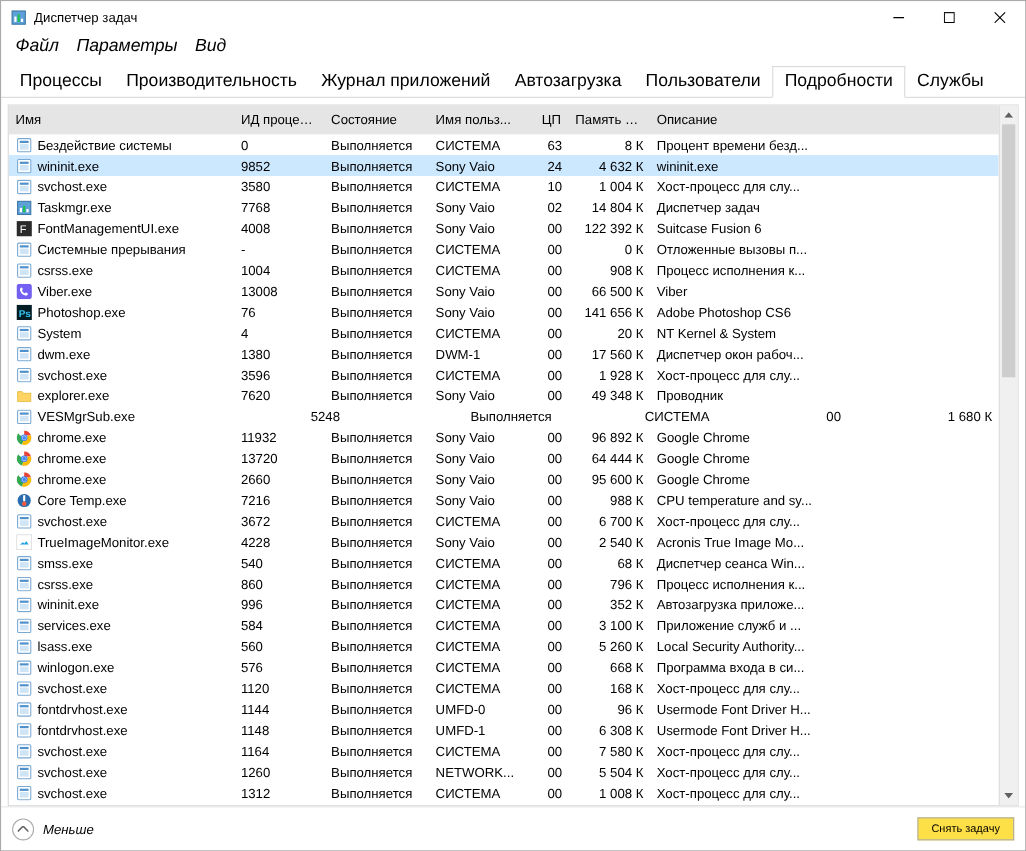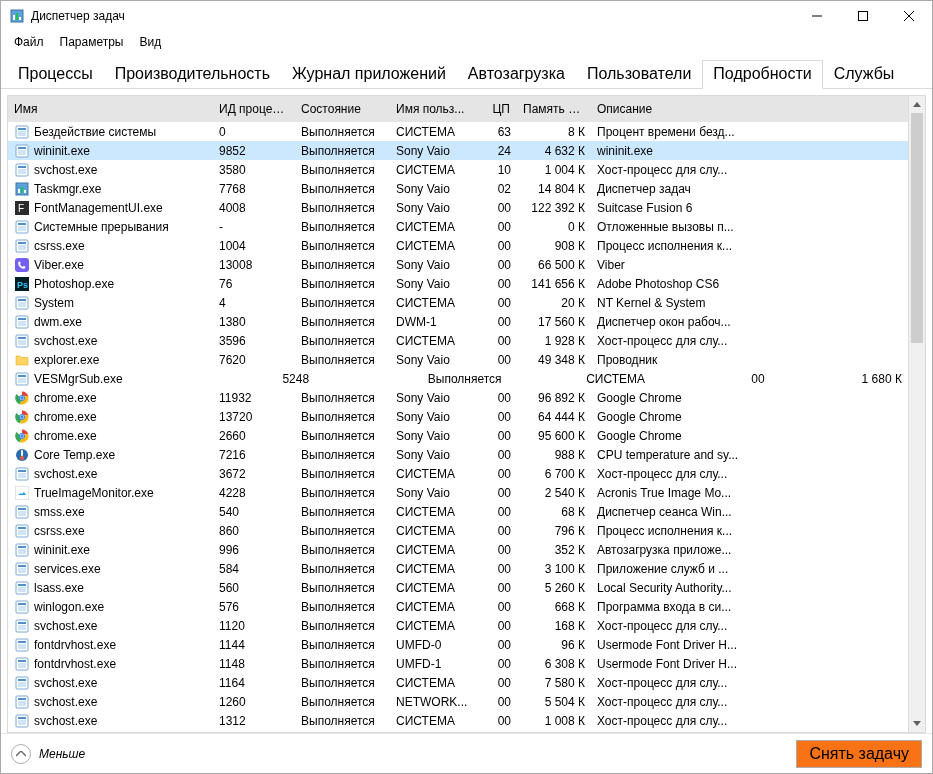--- a/index.html
+++ b/index.html
@@ -5,21 +5,21 @@
   * { box-sizing: border-box; margin: 0; padding: 0; font-family: "Segoe UI", Tahoma, sans-serif; }
   body { width: 933px; height: 774px; background: #fff; overflow: hidden; font-size: 12px; color: #000; border: 1px solid #aaa; display: flex; flex-direction: column; }
   
   .title-bar { height: 30px; display: flex; align-items: center; padding: 0 0 0 8px; }
   .title-bar .icon-wrap { width: 16px; height: 16px; margin-right: 6px; display: flex; align-items: center; justify-content: center; }
   .title-bar .title { flex: 1; font-size: 12px; }
   .win-btns { display: flex; height: 100%; }
   .win-btn { width: 46px; height: 100%; display: flex; align-items: center; justify-content: center; cursor: default; }
   
   .menu-bar { height: 22px; display: flex; align-items: center; padding: 0 6px; gap: 2px; }
-  .menu-item { padding: 2px 7px; font-size: 12px; }
+  .menu-item { padding: 2px 7px; font-size: 16px; font-style: italic; }
   
   .tabs-row { display: flex; align-items: flex-end; padding: 6px 6px 0 6px; border-bottom: 1px solid #d9d9d9; }
   .tab { padding: 4px 10px 5px 10px; border: 1px solid transparent; font-size: 16px; position: relative; top: 1px; cursor: default; }
   .tab.active { border: 1px solid #d9d9d9; border-bottom: 1px solid #fff; background: #fff; }
   
   .content { flex: 1; display: flex; flex-direction: column; padding: 6px 6px 0 6px; min-height: 0; }
   .table-wrap { flex: 1; border: 1px solid #d9d9d9; display: flex; min-height: 0; }
   .scroll-area { flex: 1; overflow: hidden; display: flex; flex-direction: column; }
   .header-row { display: flex; border-bottom: 1px solid #e5e5e5; background: #e5e5e5; height: 26px; align-items: center; }
   .col { padding: 4px 6px; white-space: nowrap; overflow: hidden; text-overflow: ellipsis; }
@@ -37,21 +37,21 @@
   .row .ic { width: 16px; height: 16px; flex-shrink: 0; display: flex; align-items: center; justify-content: center; }
   
   .vscroll { width: 17px; background: #f0f0f0; display: flex; flex-direction: column; border-left: 1px solid #ddd; }
   .v-arrow { height: 17px; display: flex; align-items: center; justify-content: center; color: #606060; }
   .v-track { flex: 1; position: relative; }
   .v-thumb { position: absolute; left: 2px; right: 2px; top: 0; height: 230px; background: #cdcdcd; }
   
   .footer { height: 40px; display: flex; align-items: center; padding: 0 10px; border-top: 1px solid #e5e5e5; }
   .fewer { display: flex; align-items: center; gap: 8px; cursor: default; flex: 1; font-style: italic; }
   .circle { width: 20px; height: 20px; border: 1px solid #adadad; border-radius: 50%; display: flex; align-items: center; justify-content: center; color: #555; }
-  .end-btn { padding: 4px 12px; border: 1px solid #adadad; background: #f97316; font-size: 16px; cursor: default; }
+  .end-btn { padding: 4px 12px; border: 1px solid #adadad; background: #fde047; font-size: 10px; cursor: default; }
   
   svg { display: block; }
 </style>
 </head>
 <body>
 
 <div class="title-bar">
   <span class="icon-wrap">
     <svg width="16" height="16">
         <rect x="2" y="2" width="12" height="12" fill="#5ea0d8" stroke="#3a76a6"></rect>

